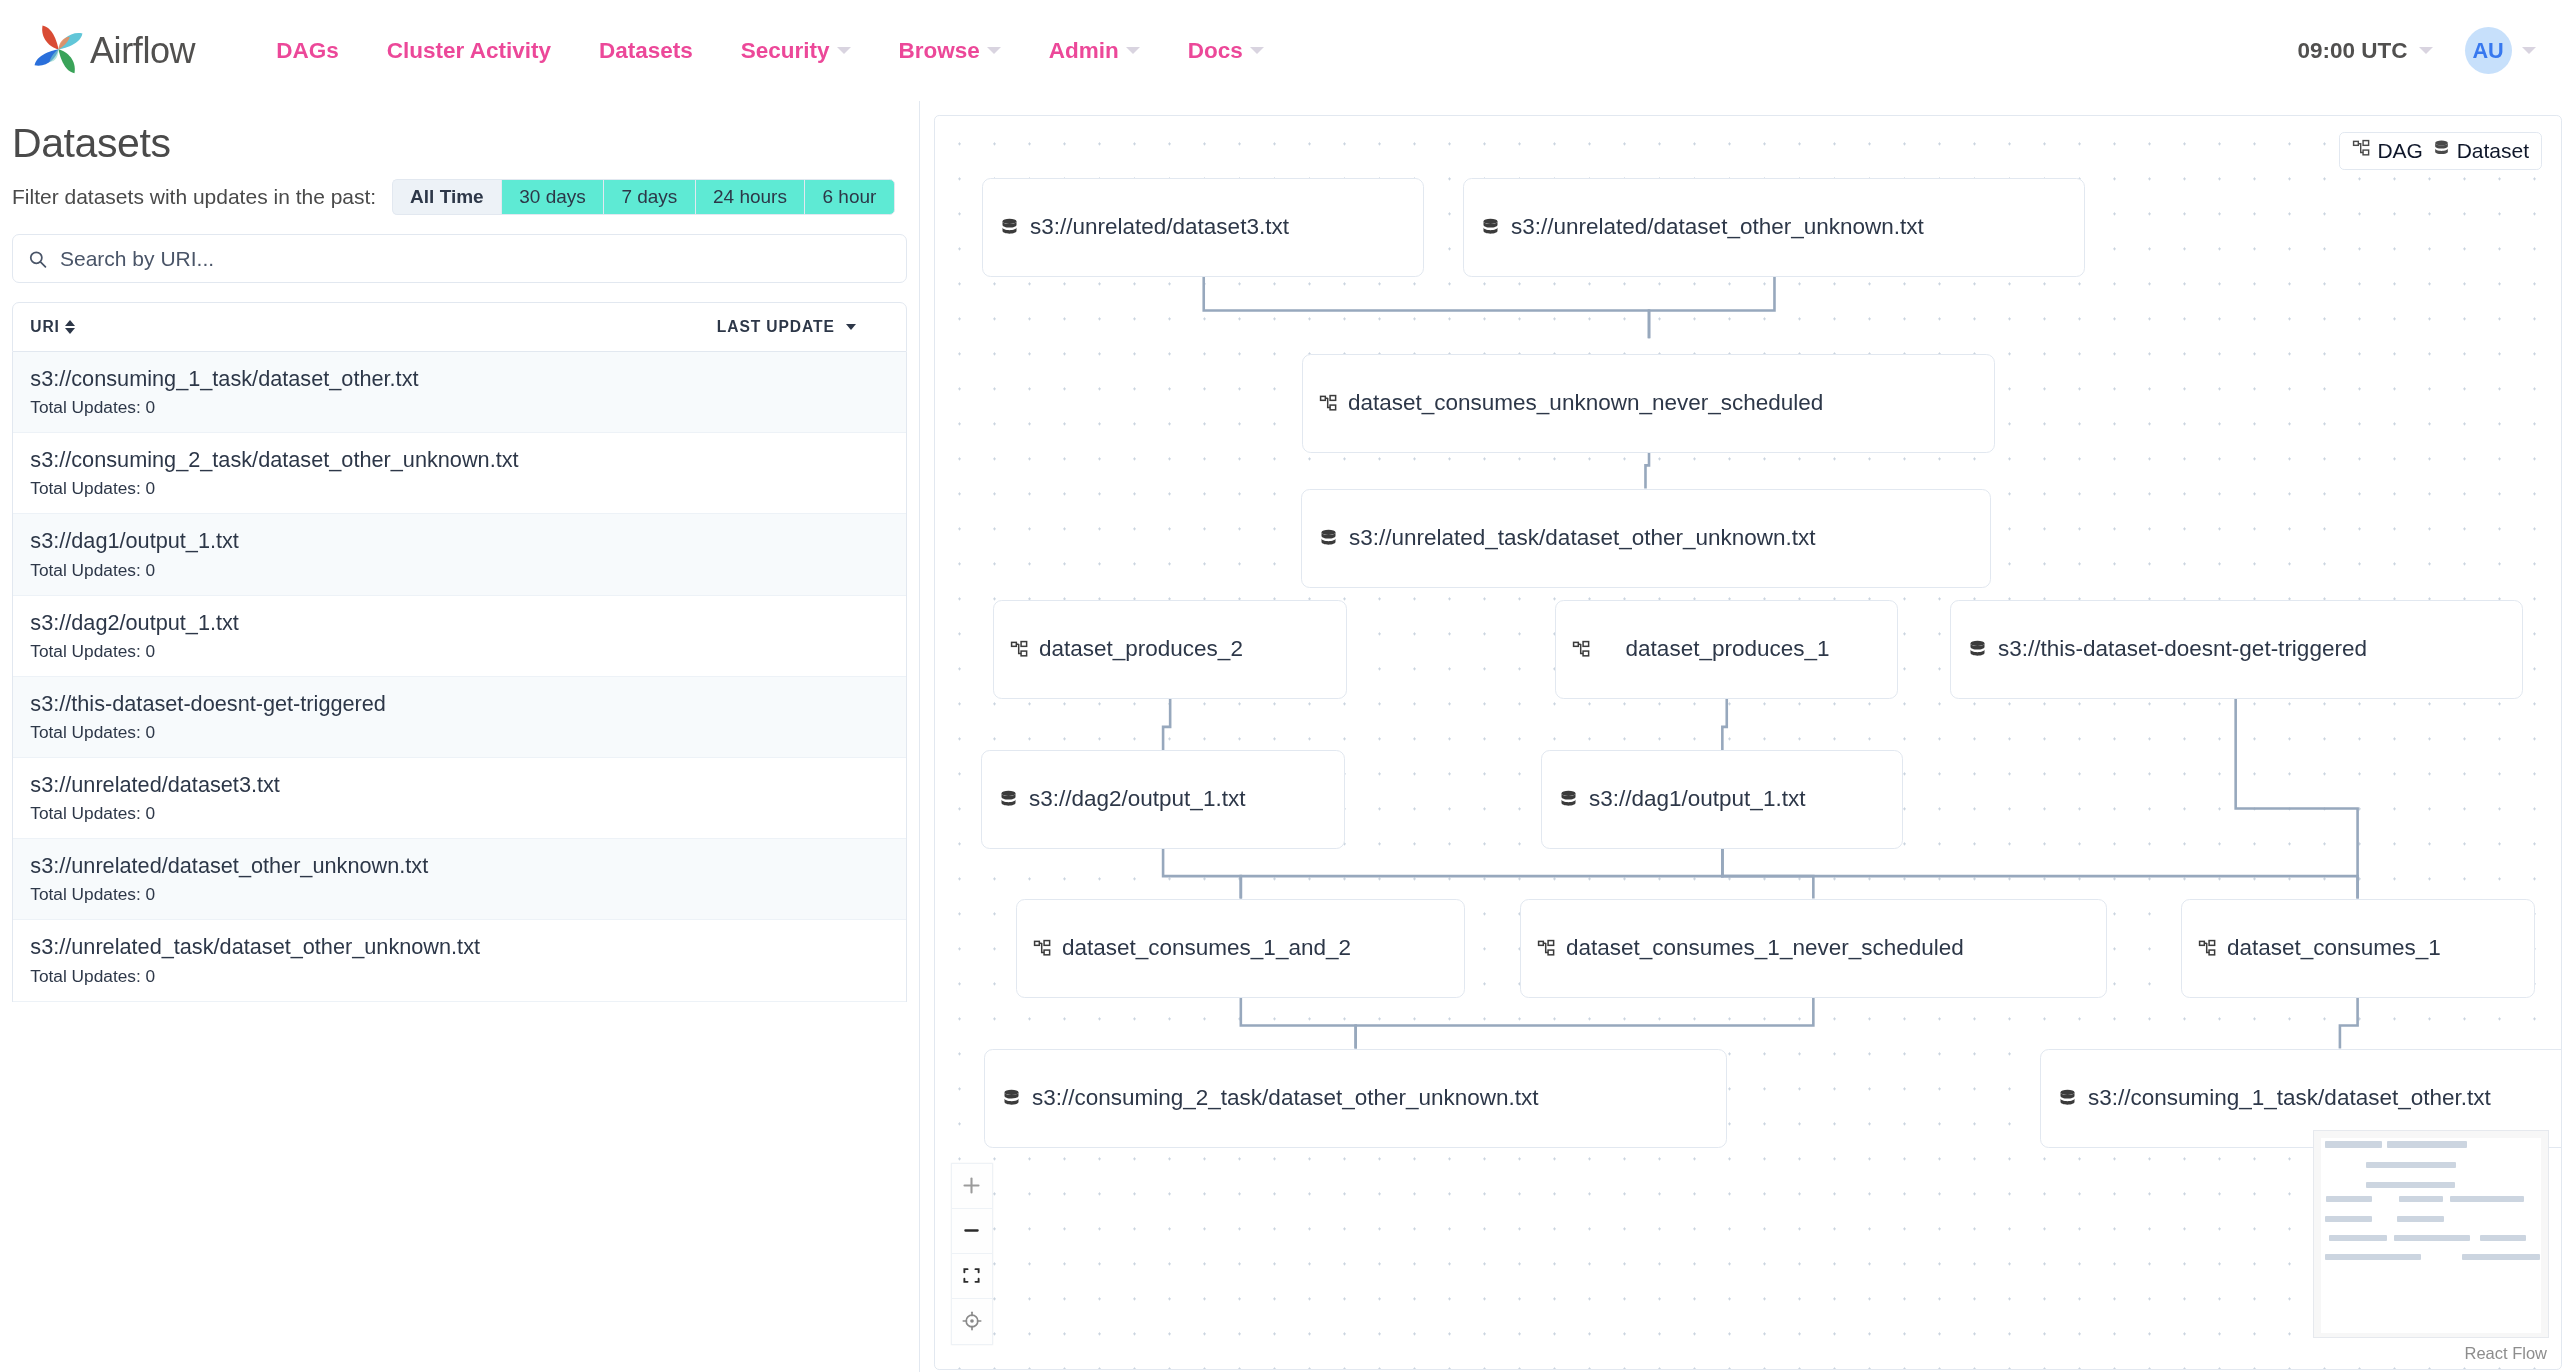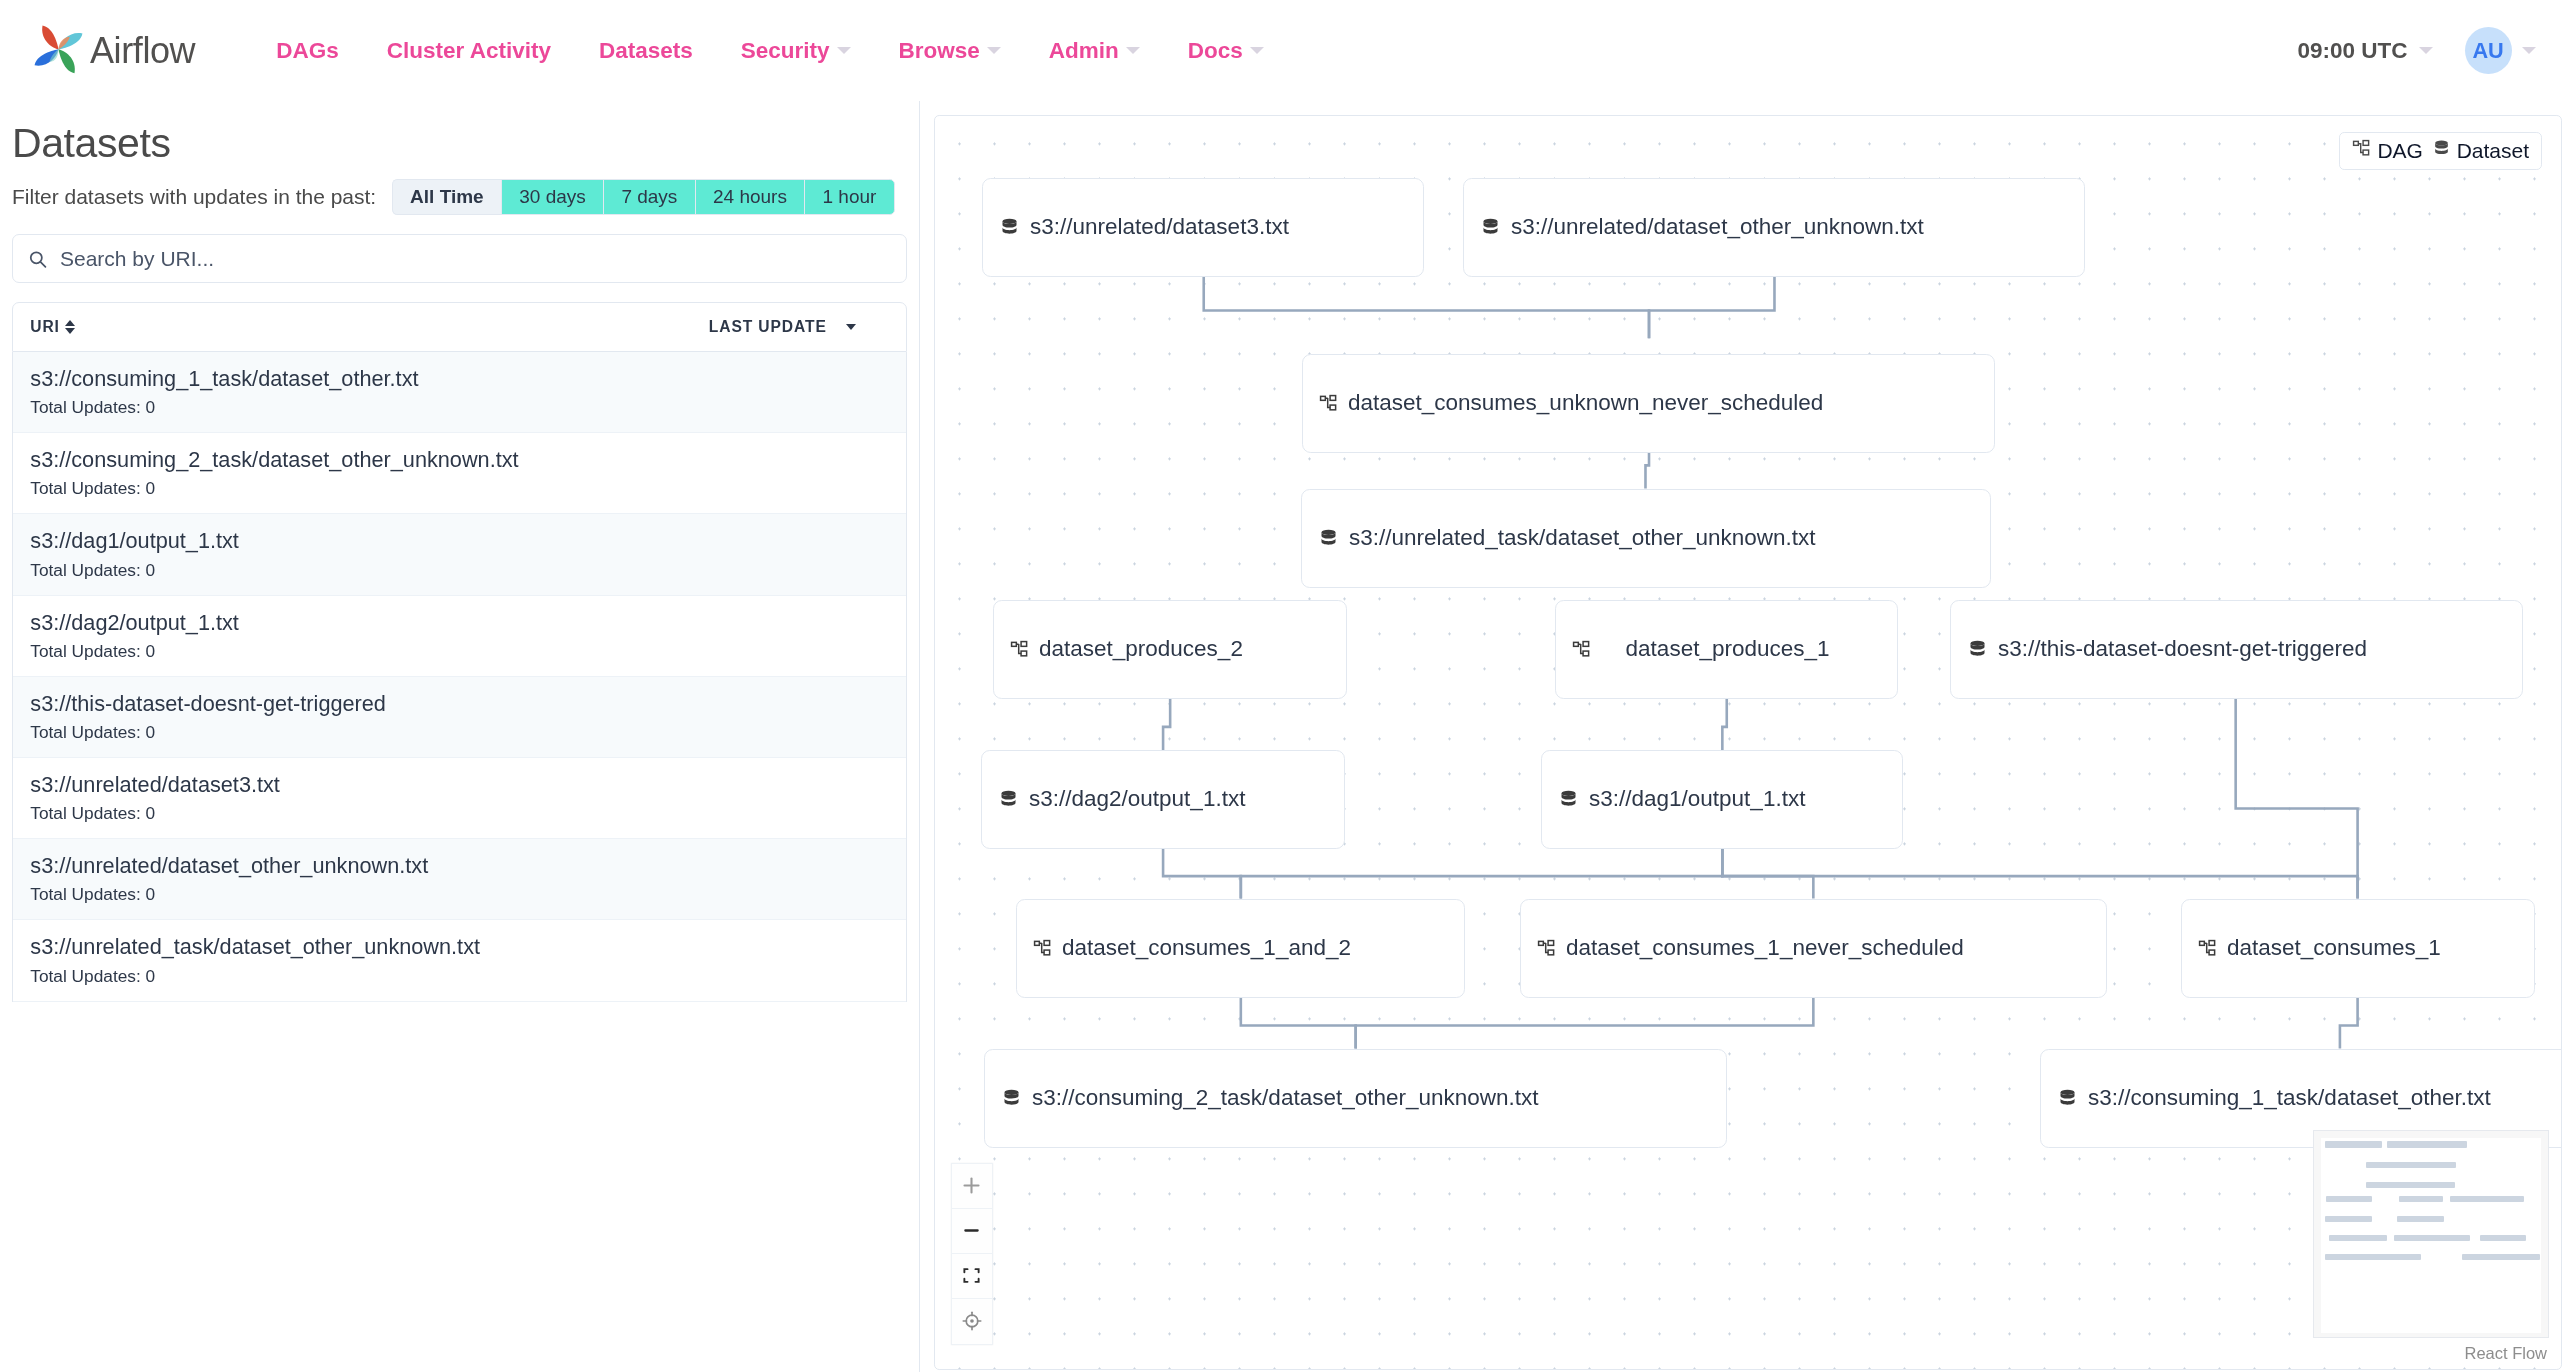--- a/index.html
+++ b/index.html
@@ -103,21 +103,21 @@
   .table-head {
     display: flex; align-items: center;
     margin: 19px 12px 0 12px;
     border: 0.9px solid #e2e8f0; border-bottom: 0.9px solid #e2e8f0;
     border-radius: 7px 7px 0 0;
     height: 50px; padding: 0 17.3px;
     font-size: 15.6px; font-weight: bold; letter-spacing: 0.9px;
     color: #2d3748;
   }
   .th-uri { display: flex; align-items: center; gap: 5.2px; cursor: pointer; }
-  .th-last { margin-left: auto; display: flex; align-items: center; gap: 19px; cursor: pointer; margin-right: 33px;}
+  .th-last { margin-left: auto; display: flex; align-items: center; gap: 11px; cursor: pointer; margin-right: 33px;}
   .sort-updown { display: inline-flex; flex-direction: column; gap: 1.7px; }
   .tri-up { width:0;height:0;border-left:5.2px solid transparent;border-right:5.2px solid transparent;border-bottom:6px solid #2d3748; }
   .tri-down { width:0;height:0;border-left:5.2px solid transparent;border-right:5.2px solid transparent;border-top:6px solid #2d3748; }
 
   .ds-list {
     margin: 0 12px 0 12px;
     border-left: 0.9px solid #e2e8f0; border-right: 0.9px solid #e2e8f0;
   }
   .ds-row {
     padding: 14px 17.3px 14px 17.3px;
@@ -252,21 +252,21 @@
   <div class="left-panel">
     <div class="page-title">Datasets</div>
 
     <div class="filter-row">
       <span class="filter-label">Filter datasets with updates in the past:</span>
       <div class="btn-group">
         <button class="seg-btn active">All Time</button>
         <button class="seg-btn">30 days</button>
         <button class="seg-btn">7 days</button>
         <button class="seg-btn">24 hours</button>
-        <button class="seg-btn">1 hour</button>
+        <button class="seg-btn">6 hour</button>
       </div>
     </div>
 
     <div class="search-wrap">
       <span class="search-icon">
         <svg viewBox="0 0 24 24" width="19" height="19" fill="none" stroke="#4a5568" stroke-width="2.2">
           <circle cx="10.5" cy="10.5" r="7"></circle>
             <line x1="16" y1="16" x2="22" y2="22" stroke-linecap="round"></line>
         </svg>
       </span>

